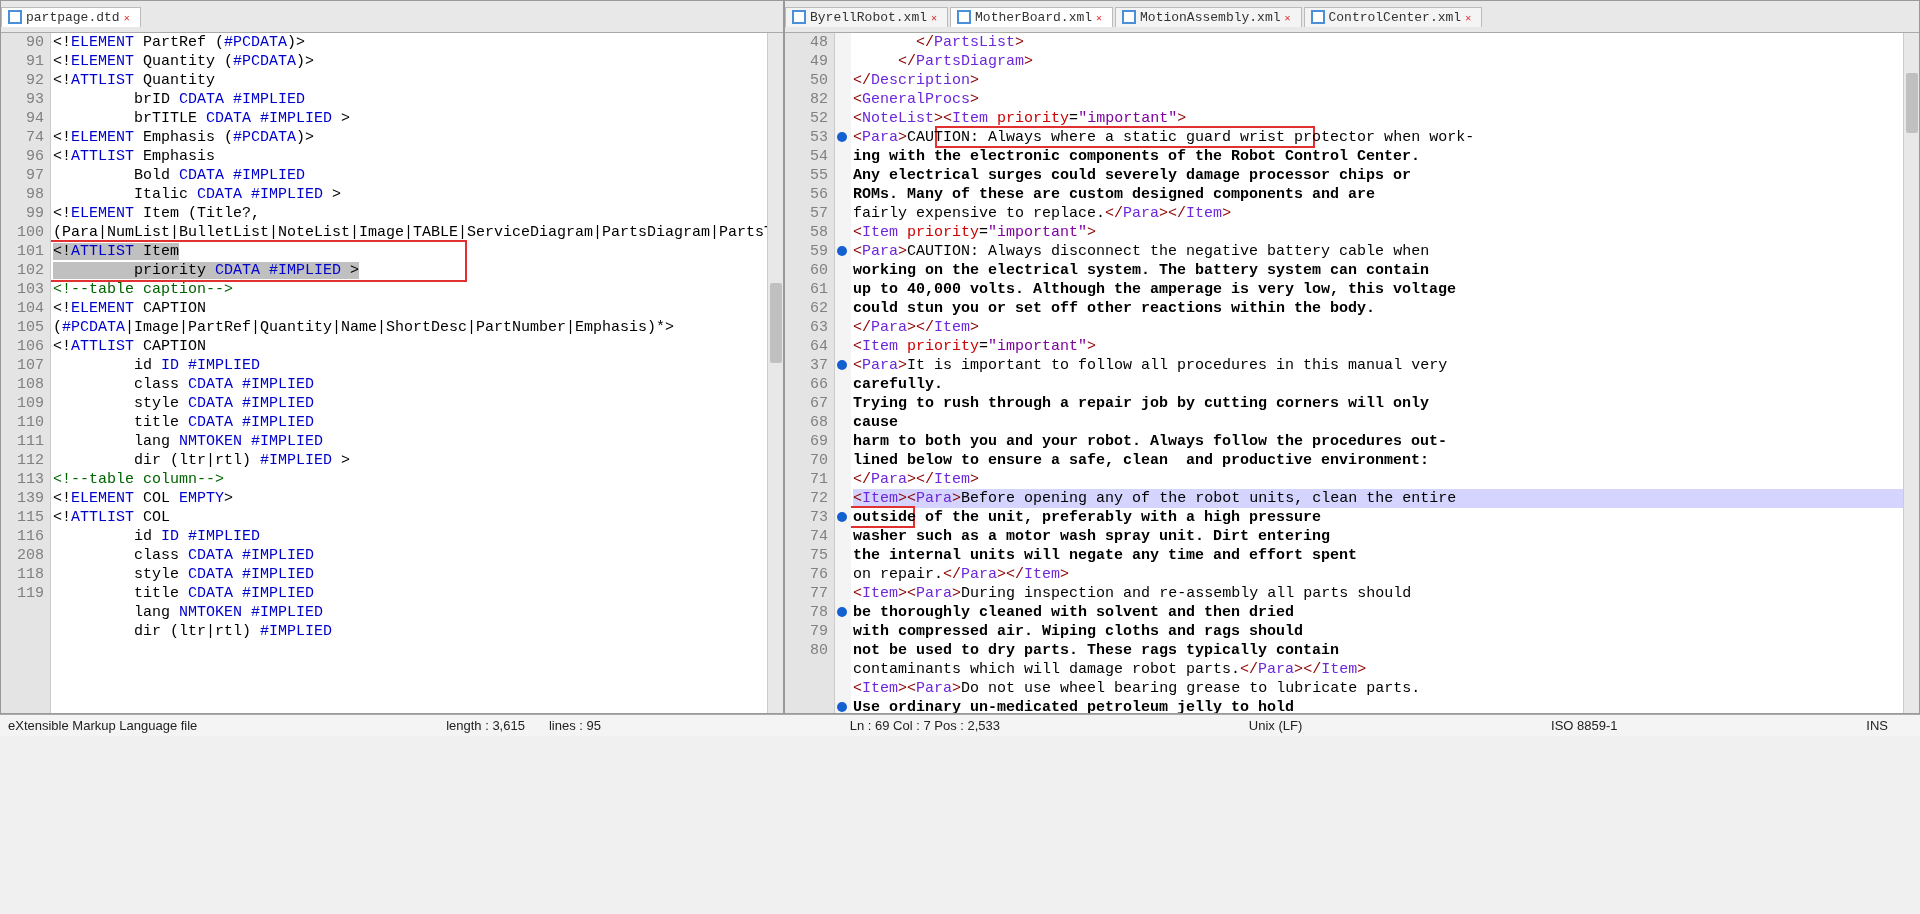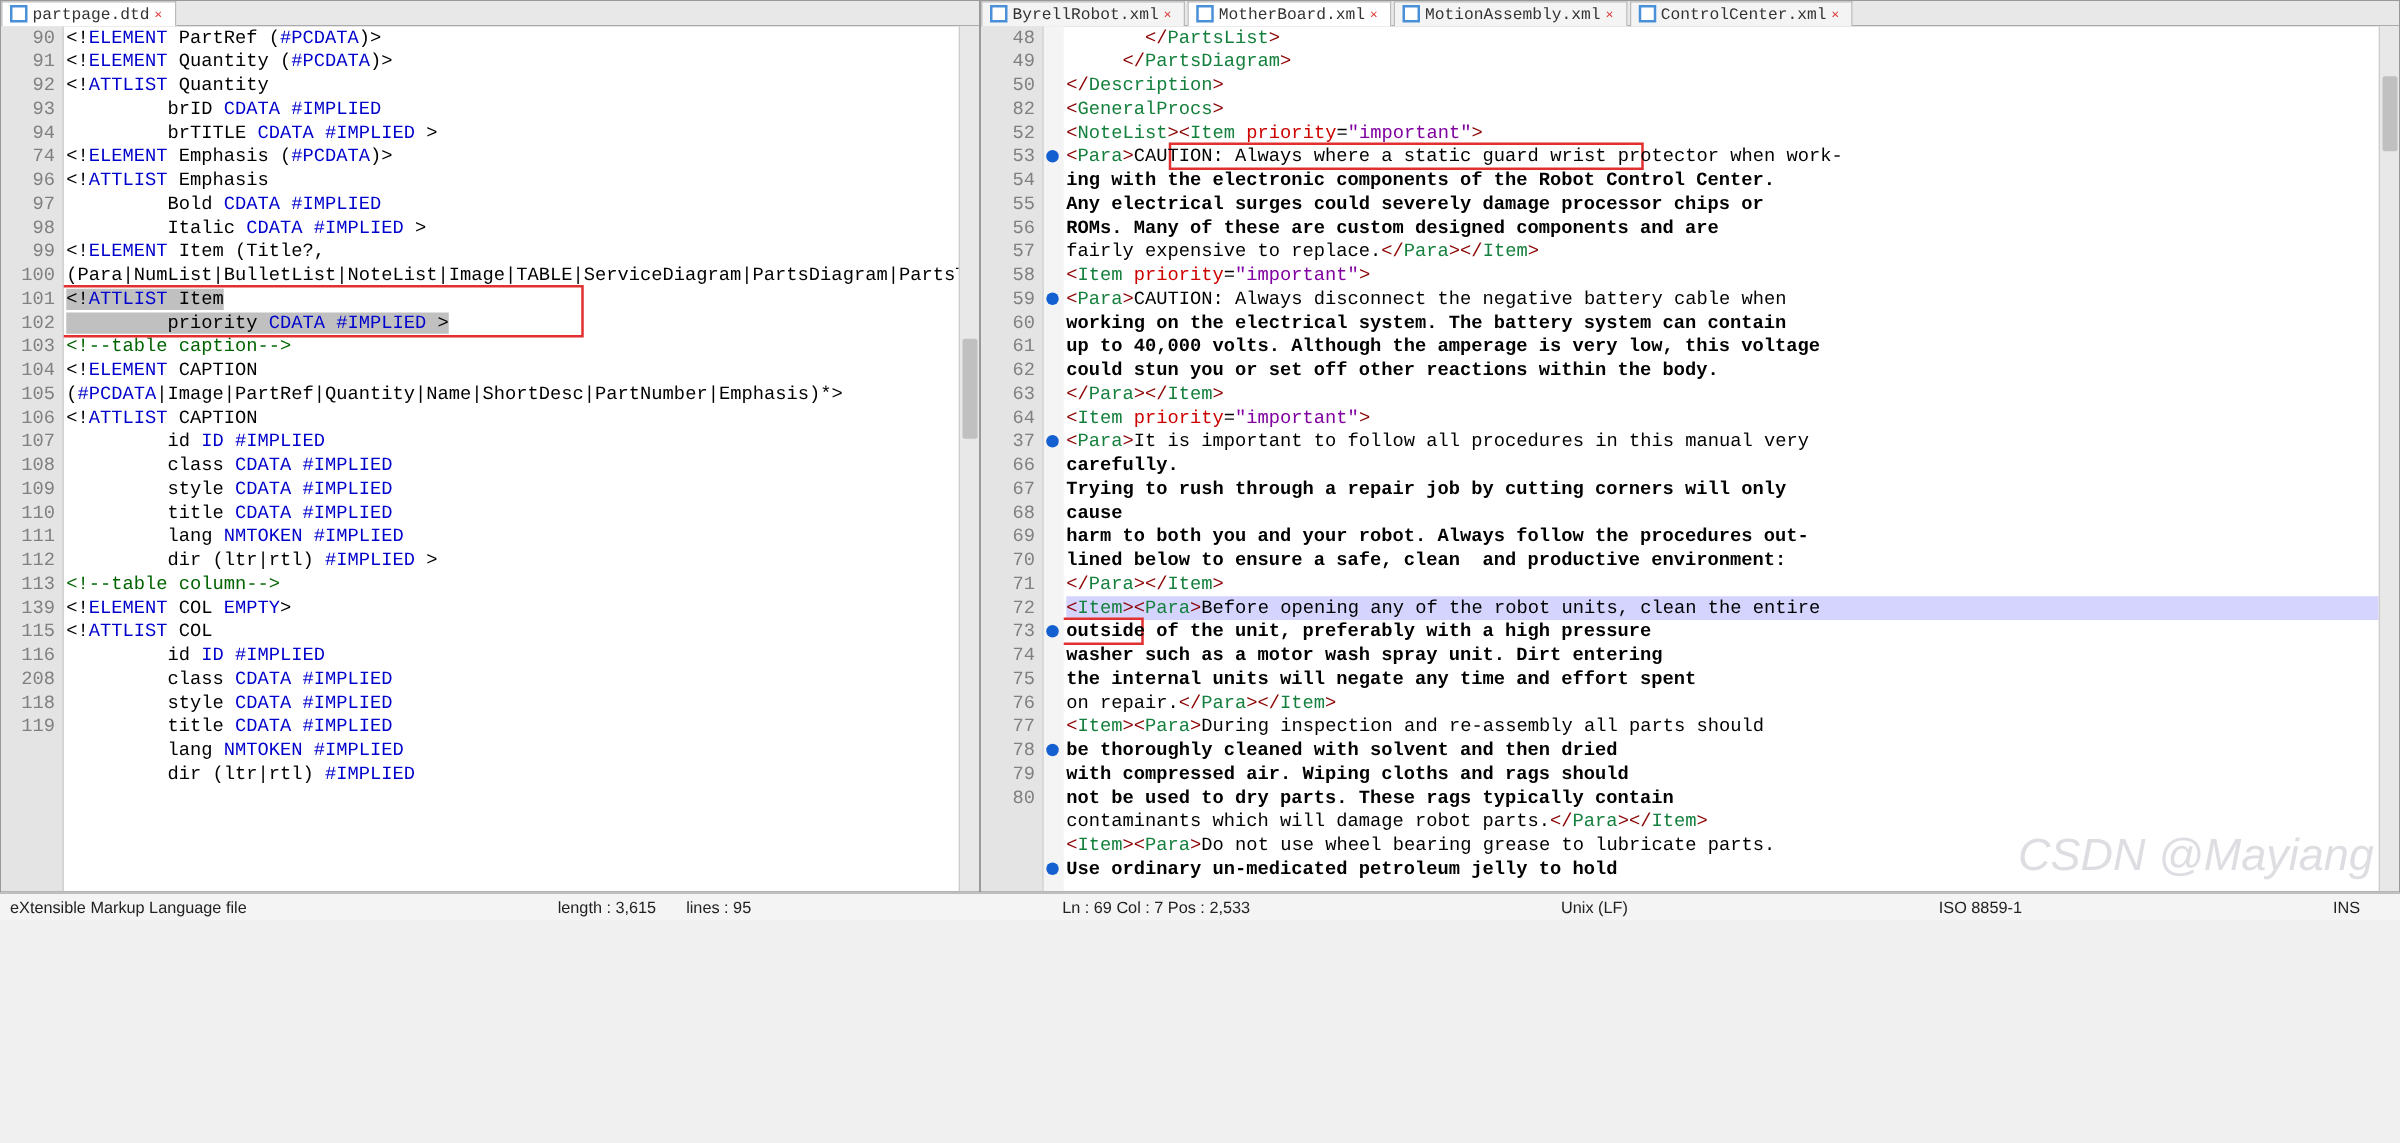--- a/index.html
+++ b/index.html
@@ -20,21 +20,21 @@
     display: flex;
     flex-direction: column;
     border: 1px solid #999;
     background: #fff;
   }
   .pane-left { width: 784px; flex: none; }
   .pane-right { flex: 1; }
   .tabbar {
     display: flex;
     background: #e8e8e8;
-    height: 20px;
+    height: 32px;
     border-bottom: 1px solid #aaa;
     align-items: center;
     font-size: 13px;
   }
   .tab {
     display: flex;
     align-items: center;
     padding: 2px 6px;
     background: #f4f4f4;
     border: 1px solid #bbb;
@@ -108,21 +108,21 @@
     position:absolute;
     left:0; right:0;
   }
   .sel-grey {
     background:#c0c0c0;
   }
   
   .kw { color: #0000cd; }
   .txt { color: #000; font-weight:bold; }
   .cmt { color: #006400; }
-  .tag { color: #15803d; }
+  .tag { color: #6d28d9; }
   .bracket { color:#8b0000; }       
   .attname { color:#cd0000; }
   .attval { color:#8000a0; }
   .dot { width:10px;height:10px;border-radius:50%;background:#1560d0;display:inline-block;position:absolute;left:2px;}
   .statusbar {
     height: 22px;
     background:#f4f4f4;
     border-top:1px solid #aaa;
     display:flex;
     align-items:center;
@@ -310,21 +310,20 @@
           <div style="height: 19px; position: relative;"></div>
           <div style="height: 19px; position: relative;">
             <span class="dot" style="top:4px"></span>
           </div>
           <div style="height: 19px; position: relative;"></div>
         </div>
       <div class="code" id="right-code"><div style="position: relative;"><span style="position: relative;">       <span class="bracket">&lt;/</span><span class="tag">PartsList</span><span class="bracket">&gt;</span></span></div><div style="position: relative;"><span style="position: relative;">     <span class="bracket">&lt;/</span><span class="tag">PartsDiagram</span><span class="bracket">&gt;</span></span></div><div style="position: relative;"><span style="position: relative;"><span class="bracket">&lt;/</span><span class="tag">Description</span><span class="bracket">&gt;</span></span></div><div style="position: relative;"><span style="position: relative;"><span class="txt"></span></span></div><div style="position: relative;"><span style="position: relative;"><span class="bracket">&lt;</span><span class="tag">GeneralProcs</span><span class="bracket">&gt;</span></span></div><div style="position: relative;"><span style="position: relative;"><span class="bracket">&lt;</span><span class="tag">NoteList</span><span class="bracket">&gt;</span><span class="bracket">&lt;</span><span class="tag">Item</span> <span class="attname">priority</span>=<span class="attval">"important"</span><span class="bracket">&gt;</span></span></div><div class="hl-box-red" style="left: 84px; top: 93px; width: 380px; height: 22px;"></div><div style="position: relative;"><span style="position: relative;"><span class="bracket">&lt;</span><span class="tag">Para</span><span class="bracket">&gt;</span>CAUTION: Always where a static guard wrist protector when work-</span></div><div style="position: relative;"><span style="position: relative;"><span class="txt">ing with the electronic components of the Robot Control Center.</span></span></div><div style="position: relative;"><span style="position: relative;"><span class="txt">Any electrical surges could severely damage processor chips or</span></span></div><div style="position: relative;"><span style="position: relative;"><span class="txt">ROMs. Many of these are custom designed components and are</span></span></div><div style="position: relative;"><span style="position: relative;">fairly expensive to replace.<span class="bracket">&lt;/</span><span class="tag">Para</span><span class="bracket">&gt;</span><span class="bracket">&lt;/</span><span class="tag">Item</span><span class="bracket">&gt;</span></span></div><div style="position: relative;"><span style="position: relative;"><span class="bracket">&lt;</span><span class="tag">Item</span> <span class="attname">priority</span>=<span class="attval">"important"</span><span class="bracket">&gt;</span></span></div><div style="position: relative;"><span style="position: relative;"><span class="bracket">&lt;</span><span class="tag">Para</span><span class="bracket">&gt;</span>CAUTION: Always disconnect the negative battery cable when</span></div><div style="position: relative;"><span style="position: relative;"><span class="txt">working on the electrical system. The battery system can contain</span></span></div><div style="position: relative;"><span style="position: relative;"><span class="txt">up to 40,000 volts. Although the amperage is very low, this voltage</span></span></div><div style="position: relative;"><span style="position: relative;"><span class="txt">could stun you or set off other reactions within the body.</span></span></div><div style="position: relative;"><span style="position: relative;"><span class="bracket">&lt;/</span><span class="tag">Para</span><span class="bracket">&gt;</span><span class="bracket">&lt;/</span><span class="tag">Item</span><span class="bracket">&gt;</span></span></div><div style="position: relative;"><span style="position: relative;"><span class="bracket">&lt;</span><span class="tag">Item</span> <span class="attname">priority</span>=<span class="attval">"important"</span><span class="bracket">&gt;</span></span></div><div style="position: relative;"><span style="position: relative;"><span class="bracket">&lt;</span><span class="tag">Para</span><span class="bracket">&gt;</span>It is important to follow all procedures in this manual very</span></div><div style="position: relative;"><span style="position: relative;"><span class="txt">carefully.</span></span></div><div style="position: relative;"><span style="position: relative;"><span class="txt">Trying to rush through a repair job by cutting corners will only</span></span></div><div style="position: relative;"><span style="position: relative;"><span class="txt">cause</span></span></div><div style="position: relative;"><span style="position: relative;"><span class="txt">harm to both you and your robot. Always follow the procedures out-</span></span></div><div style="position: relative;"><span style="position: relative;"><span class="txt">lined below to ensure a safe, clean  and productive environment:</span></span></div><div style="position: relative;"><span style="position: relative;"><span class="bracket">&lt;/</span><span class="tag">Para</span><span class="bracket">&gt;</span><span class="bracket">&lt;/</span><span class="tag">Item</span><span class="bracket">&gt;</span></span></div><div style="position: relative;"><div class="hl-line" style="top: 0px; height: 19px;"></div><span style="position: relative;"><span class="bracket">&lt;</span><span class="tag">Item</span><span class="bracket">&gt;</span><span class="bracket">&lt;</span><span class="tag">Para</span><span class="bracket">&gt;</span>Before opening any of the robot units, clean the entire</span></div><div class="hl-box-red" style="left: -18px; top: 473px; width: 82px; height: 22px;"></div><div style="position: relative;"><span style="position: relative;"><span class="txt">outside of the unit, preferably with a high pressure</span></span></div><div style="position: relative;"><span style="position: relative;"><span class="txt">washer such as a motor wash spray unit. Dirt entering</span></span></div><div style="position: relative;"><span style="position: relative;"><span class="txt">the internal units will negate any time and effort spent</span></span></div><div style="position: relative;"><span style="position: relative;">on repair.<span class="bracket">&lt;/</span><span class="tag">Para</span><span class="bracket">&gt;</span><span class="bracket">&lt;/</span><span class="tag">Item</span><span class="bracket">&gt;</span></span></div><div style="position: relative;"><span style="position: relative;"><span class="bracket">&lt;</span><span class="tag">Item</span><span class="bracket">&gt;</span><span class="bracket">&lt;</span><span class="tag">Para</span><span class="bracket">&gt;</span>During inspection and re-assembly all parts should</span></div><div style="position: relative;"><span style="position: relative;"><span class="txt">be thoroughly cleaned with solvent and then dried</span></span></div><div style="position: relative;"><span style="position: relative;"><span class="txt">with compressed air. Wiping cloths and rags should</span></span></div><div style="position: relative;"><span style="position: relative;"><span class="txt">not be used to dry parts. These rags typically contain</span></span></div><div style="position: relative;"><span style="position: relative;">contaminants which will damage robot parts.<span class="bracket">&lt;/</span><span class="tag">Para</span><span class="bracket">&gt;</span><span class="bracket">&lt;/</span><span class="tag">Item</span><span class="bracket">&gt;</span></span></div><div style="position: relative;"><span style="position: relative;"><span class="bracket">&lt;</span><span class="tag">Item</span><span class="bracket">&gt;</span><span class="bracket">&lt;</span><span class="tag">Para</span><span class="bracket">&gt;</span>Do not use wheel bearing grease to lubricate parts.</span></div><div style="position: relative;"><span style="position: relative;"><span class="txt">Use ordinary un-medicated petroleum jelly to hold</span></span></div></div>
       <div class="scrollbar-v">
         <div class="scroll-thumb" style="top:40px;height:60px;"></div>
       </div>
-      <div class="watermark">CSDN @Mayiang</div>
     </div>
   </div>
 </div>
 
 <div class="statusbar">
   <span class="seg">eXtensible Markup Language file</span>
   <span class="spacer"></span>
   <span class="seg">length : 3,615</span>
   <span class="seg">lines : 95</span>
   <span class="spacer"></span>

